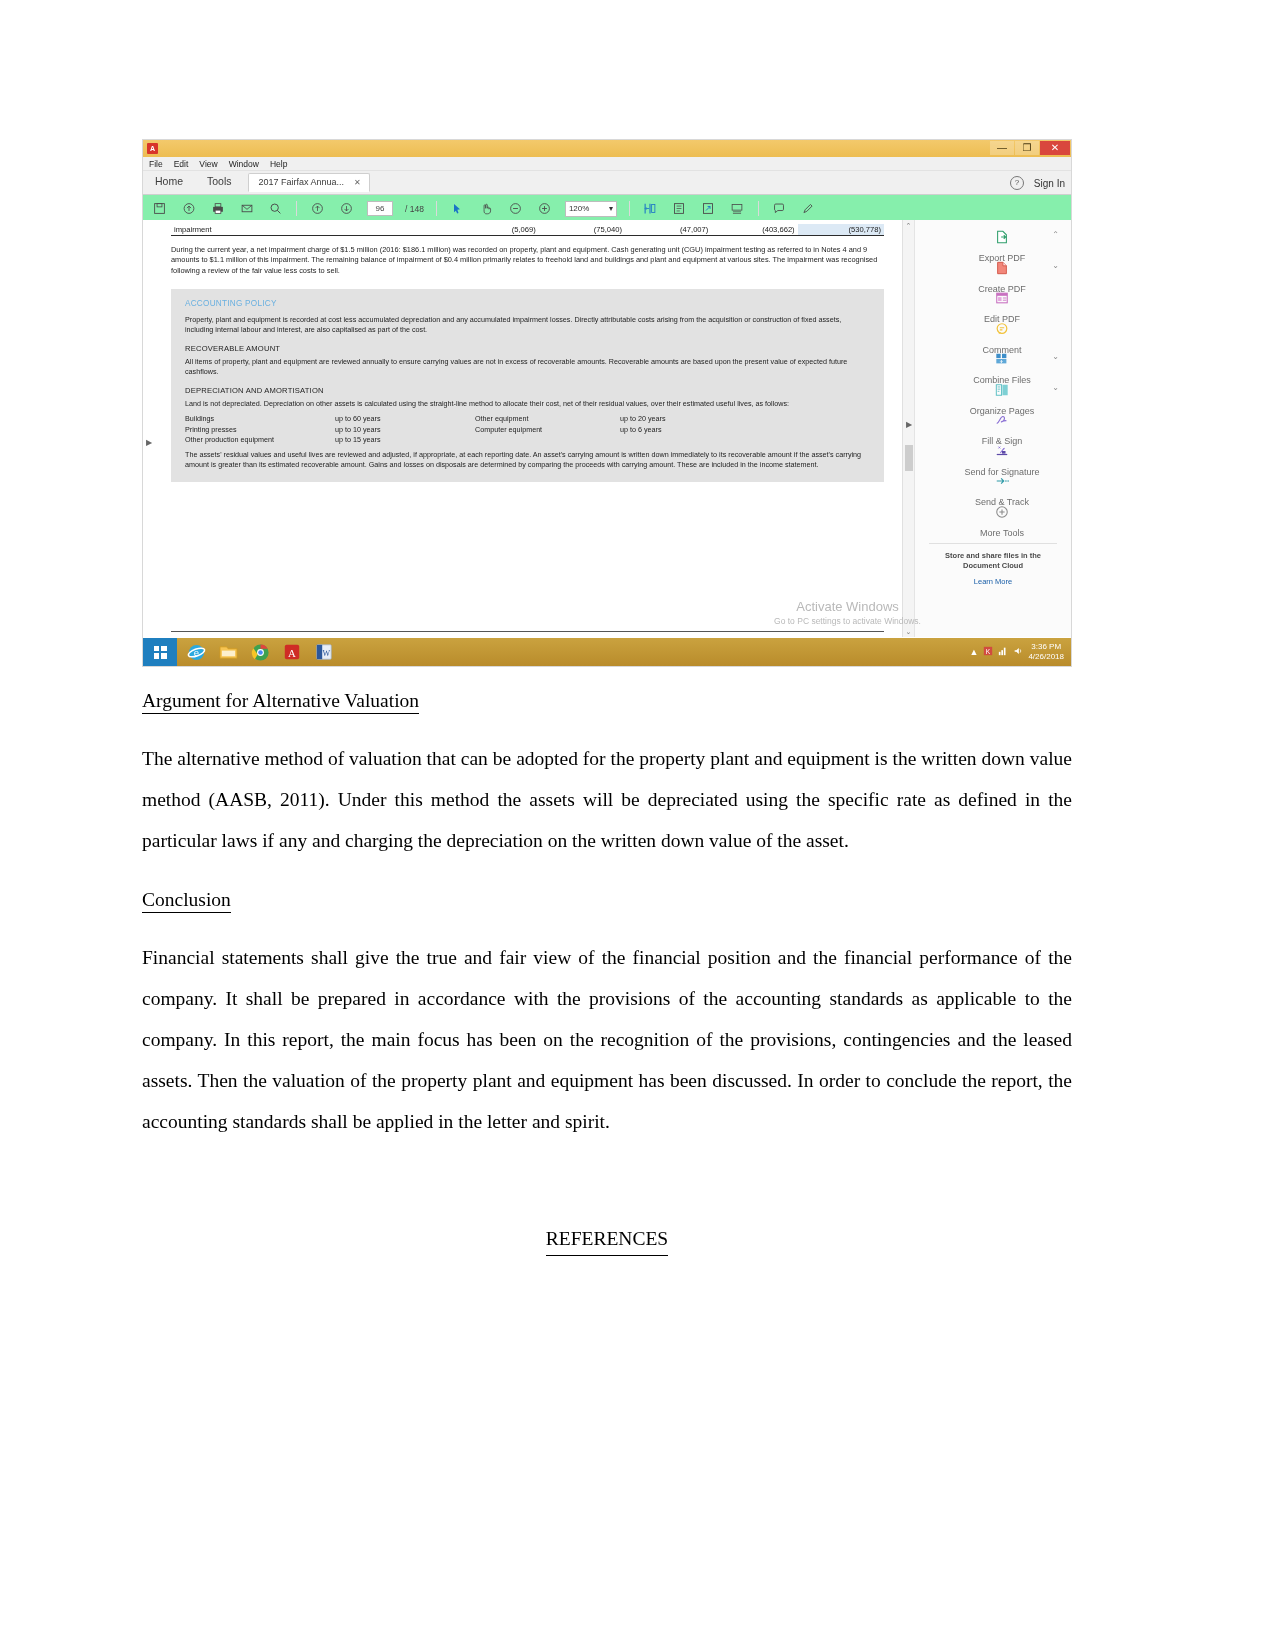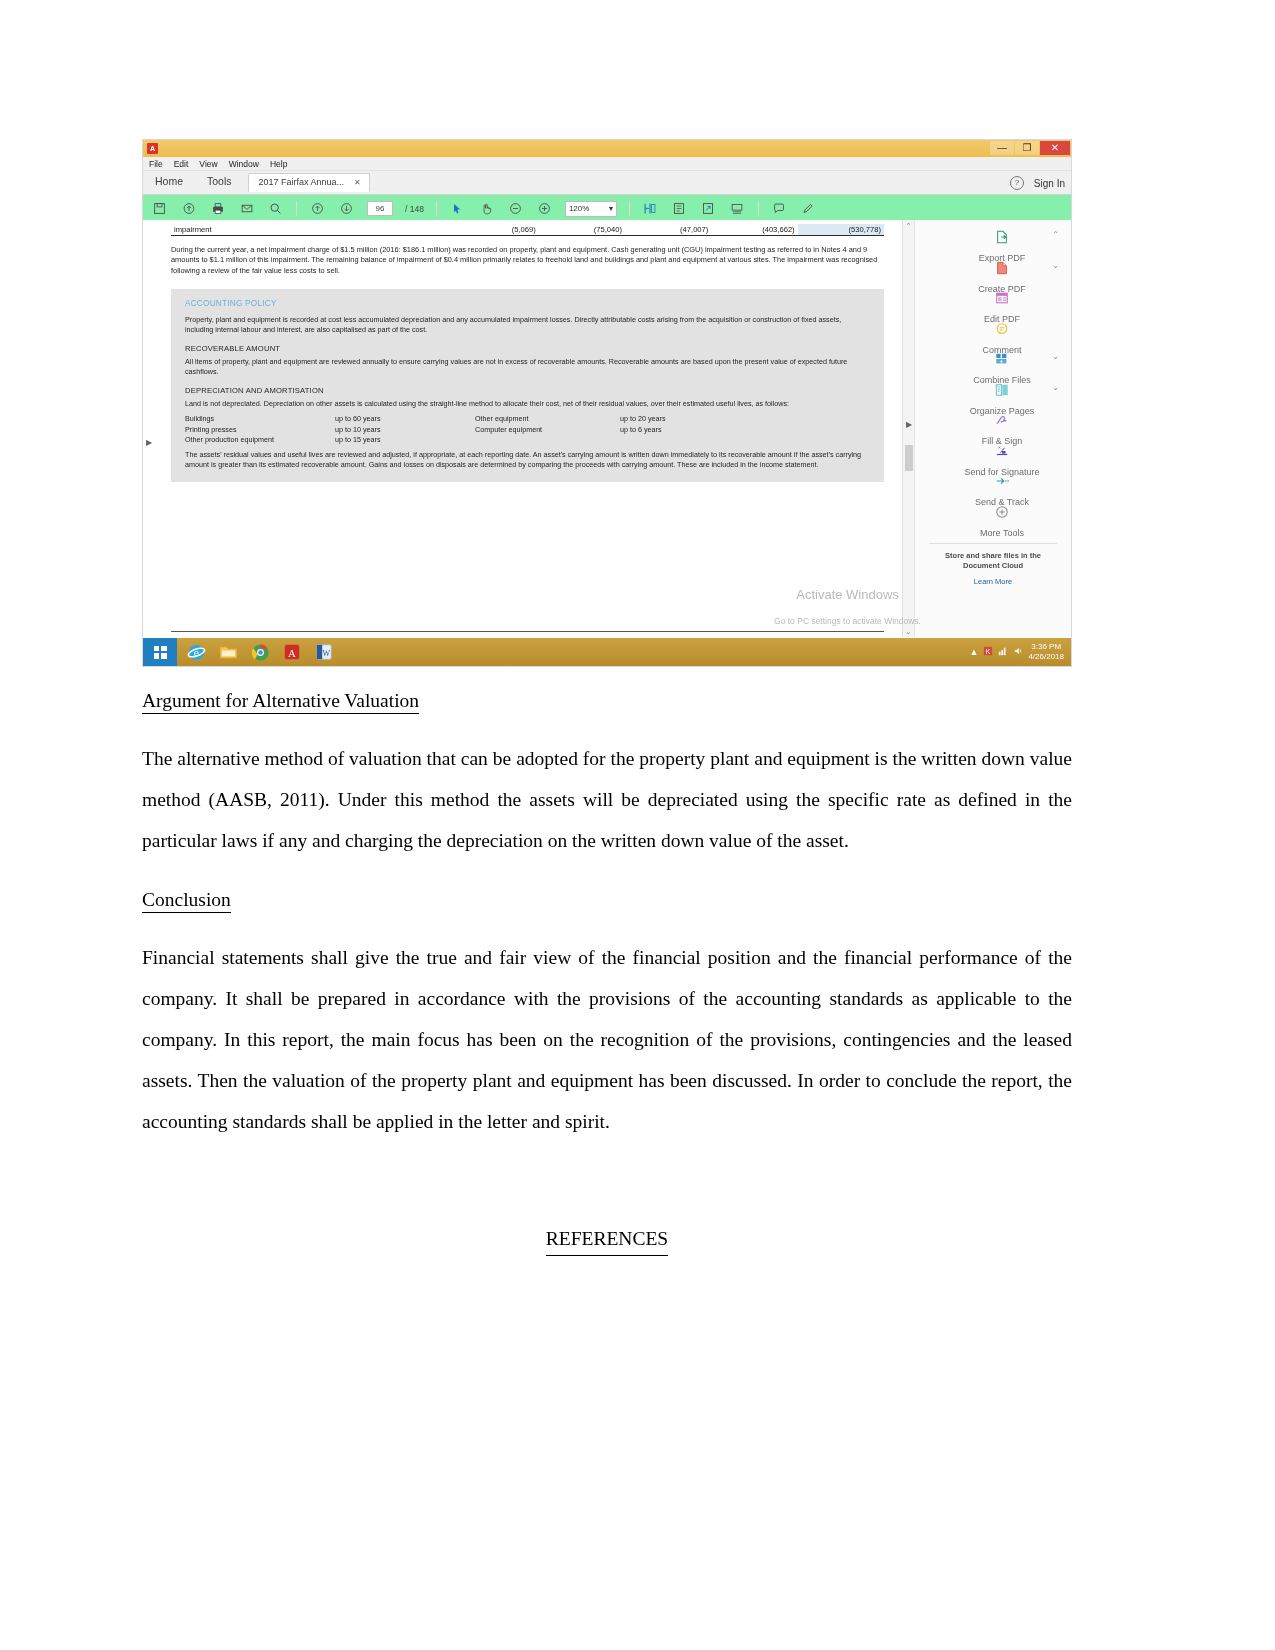--- a/index.html
+++ b/index.html
@@ -335,21 +335,21 @@
   .watermark {
     position: absolute;
     right: 150px;
     bottom: 40px;
     text-align: center;
     color: #b9b9b9;
     pointer-events: none;
     z-index: 5;
   }
   .wm1 { font-size: 13px; }
-  .wm2 { font-size: 8.5px; margin-top: 14px; }
+  .wm2 { font-size: 8.5px; margin-top: 2px; }
 
   
   .taskbar {
     position: absolute;
     left: 0; right: 0; bottom: 0;
     height: 28px;
     background: linear-gradient(#caa23f, #b98c2b);
     display: flex;
     align-items: center;
   }

